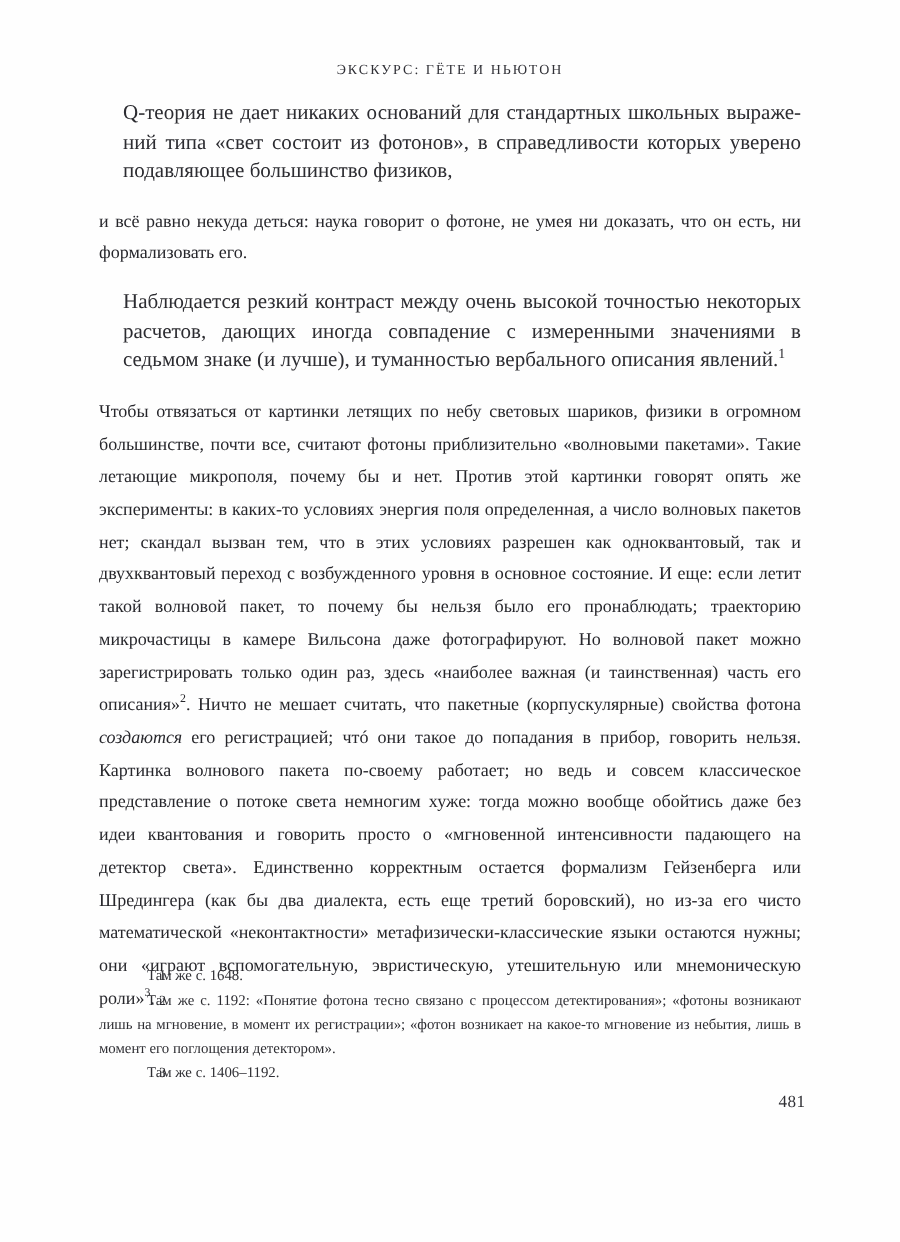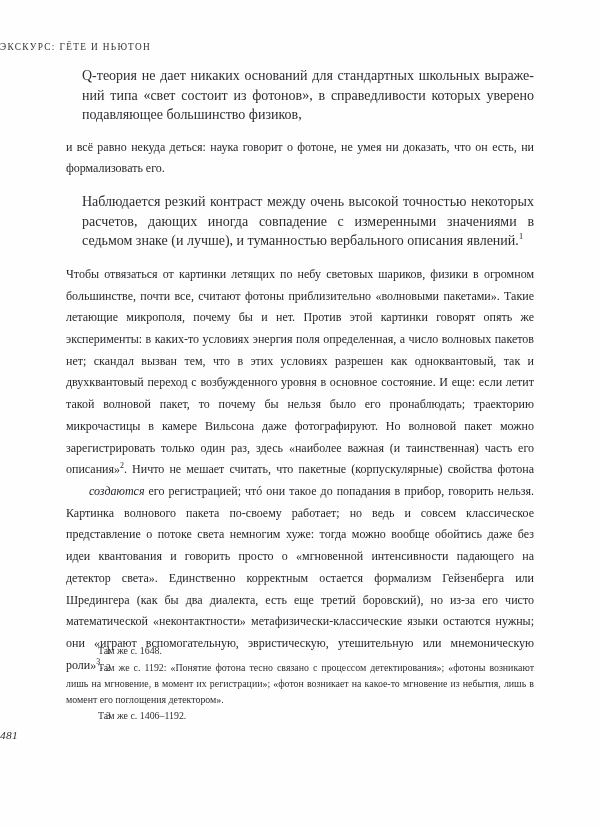--- a/index.html
+++ b/index.html
@@ -23,20 +23,21 @@
     height: 828px;
     background: #fefefe;
   }
 
   
   .running-header {
     position: absolute;
     left: 0;
     top: 42px;
     width: 600px;
+    text-align: center;
     font-size: 9.3px;
     letter-spacing: 1.35px;
     color: #303036;
     text-transform: uppercase;
     font-weight: 400;
     white-space: nowrap;
   }
 
   
   .column {
@@ -66,21 +67,21 @@
     text-justify: inter-word;
     hyphens: manual;
     color: #26262b;
   }
   .body-para.no-indent { text-indent: 0; }
   .body-para.indent { text-indent: 21px; }
 
   .gap-s { height: 12px; }
   .gap-m { height: 13px; }
 
-  em.it { font-style: italic; margin-left: 23px; }
+  em.it { font-style: italic; }
 
   sup.fn {
     font-size: 0.66em;
     vertical-align: super;
     line-height: 0;
   }
 
   
   .footnotes {
     position: absolute;
@@ -107,25 +108,24 @@
   .footnote .fn-text {
     
   }
 
   
   .folio {
     position: absolute;
     left: 0;
     top: 729px;
     width: 537px;
-    text-align: left;
+    text-align: right;
     font-size: 11.4px;
     color: #2f2f34;
     letter-spacing: 0.3px;
-    font-style: italic;
   }
 </style>
 </head>
 <body>
 
 <div class="page">
 
   <div class="running-header">ЭКСКУРС: ГЁТЕ И НЬЮТОН</div>
 
   <div class="column">

